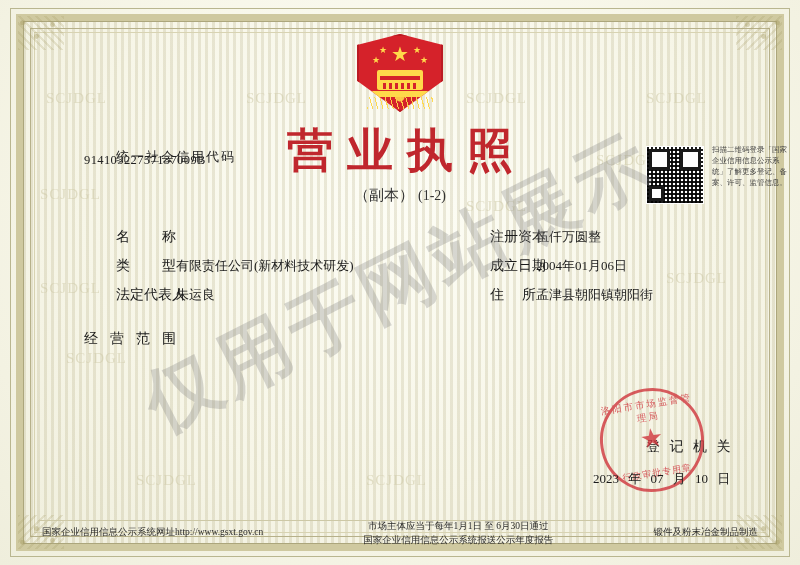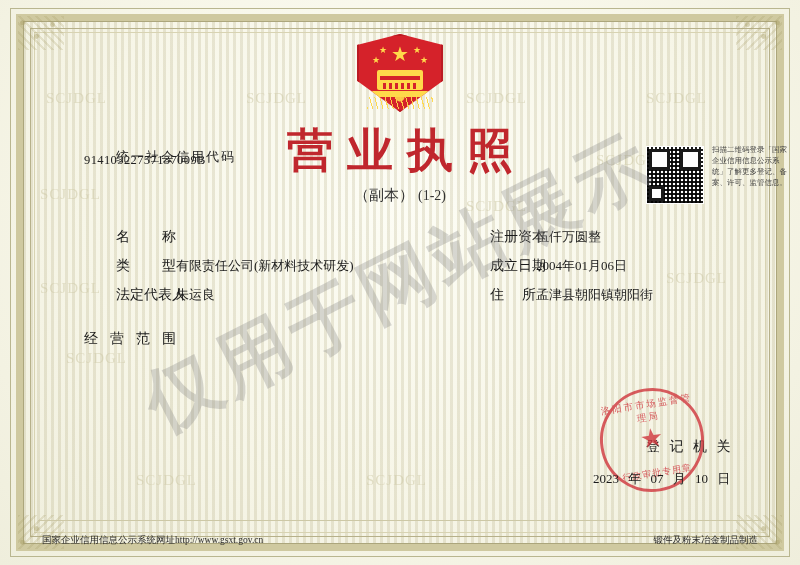--- a/index.html
+++ b/index.html
@@ -414,16 +414,20 @@
     <span>月</span>
     <span>10</span>
     <span>日</span>
   </div>
 
   <div class="overlay-wm">仅用于网站展示</div>
 
   <div class="footer-rule"></div>
   <div class="footer">
     <div class="left">国家企业信用信息公示系统网址http://www.gsxt.gov.cn</div>
+    <div class="mid">
+      <div>市场主体应当于每年1月1日 至 6月30日通过</div>
+      <div>国家企业信用信息公示系统报送公示年度报告</div>
+    </div>
     <div class="right">锻件及粉末冶金制品制造</div>
   </div>
 
 </div>
 
 </body></html>

